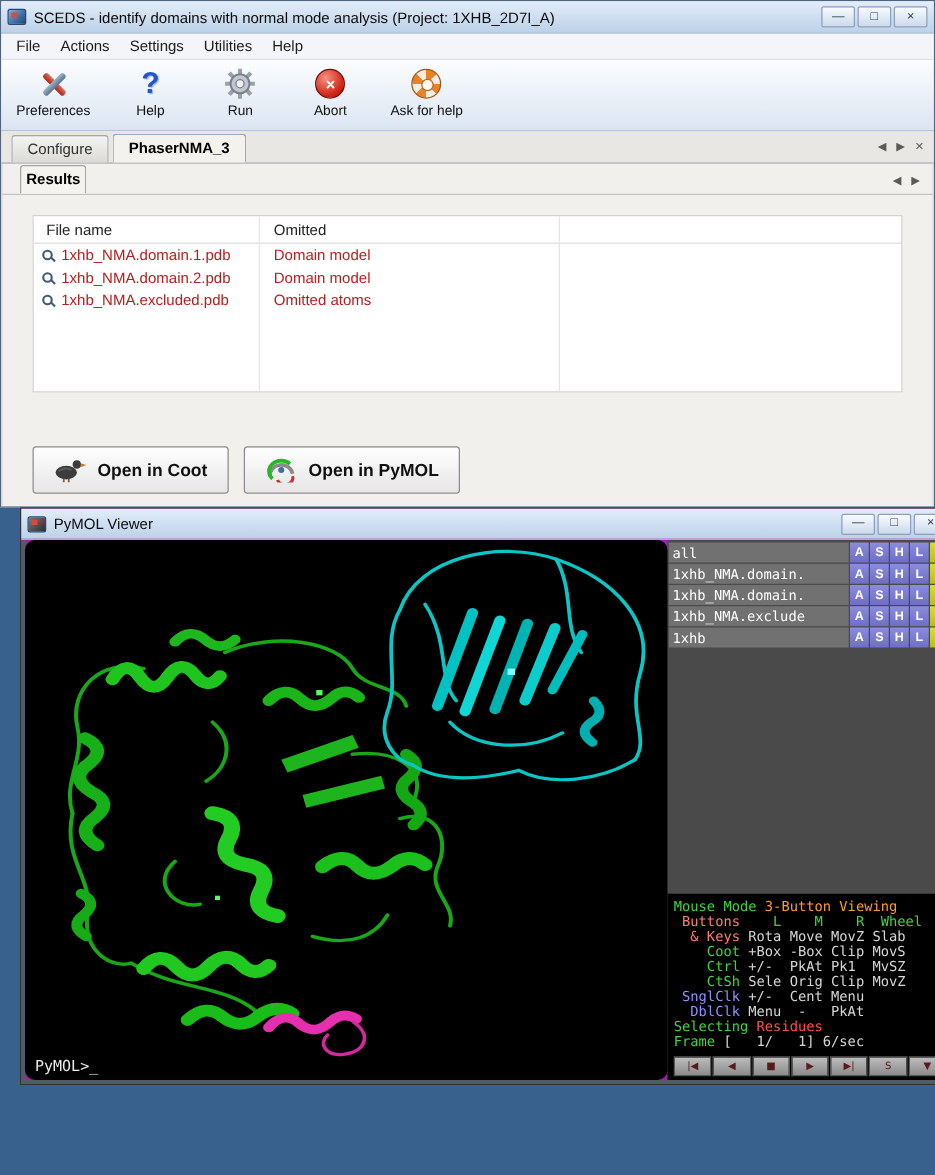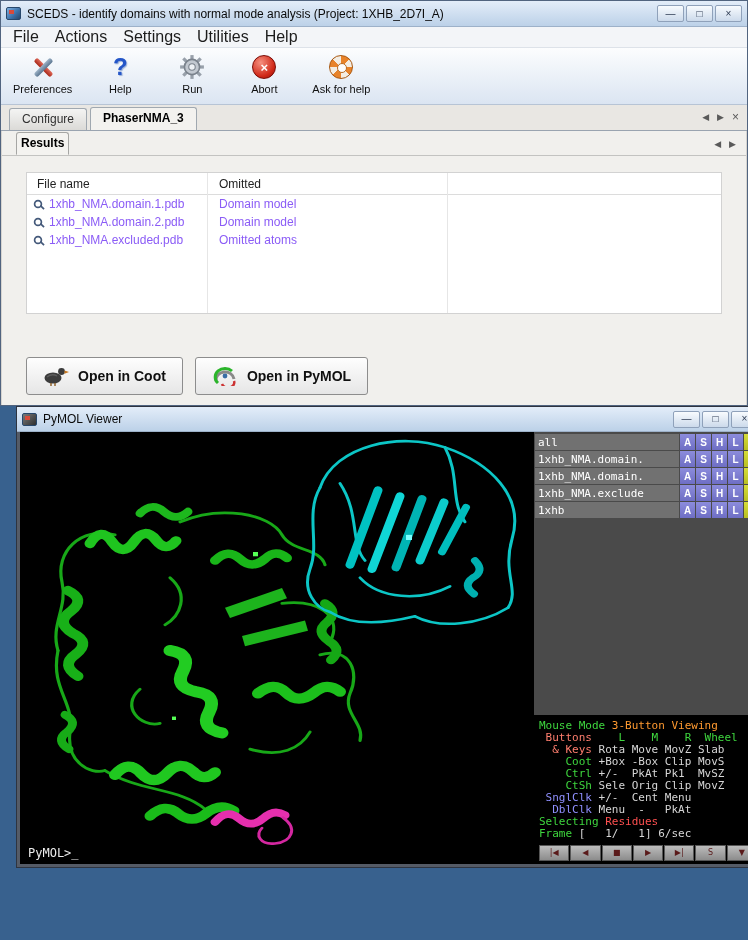--- a/index.html
+++ b/index.html
@@ -18,21 +18,21 @@
   .caps { display:flex; gap:2px; flex:none; }
   .cap { width:27px; height:17px; display:flex; align-items:center; justify-content:center;
          font-size:10px; line-height:1; color:#2c3a52; background:linear-gradient(#f8fbfe,#ccdaeb);
          border:1px solid #8fa1ba; border-radius:2px; cursor:default; }
 
   
   .sceds { left:0; top:0; width:748px; height:406px; background:#eef1f5;
            border:1px solid #51647f; box-shadow:inset 0 0 0 1px #dce7f4; }
   .menubar { height:21px; flex:none; background:#f3f5f8; border-bottom:1px solid #dde2e9;
              display:flex; align-items:center; padding-left:4px; }
-  .menu-item { font-size:16px; color:#1c1c1c; padding:2px 8px; }
+  .menu-item { font-size:12px; color:#1c1c1c; padding:2px 8px; }
   .toolbar { height:57px; flex:none; background:linear-gradient(#fcfdfe,#dbe5f2);
              border-bottom:1px solid #b7c4d5; display:flex; align-items:flex-start; padding:5px 12px 0; gap:24px; }
   .tool { display:flex; flex-direction:column; align-items:center; gap:2px; min-width:48px; }
   .tool-label { font-size:11px; color:#101010; white-space:nowrap; }
   .tool-ico { width:28px; height:28px; position:relative; display:flex; align-items:center; justify-content:center; }
   .bar-red  { position:absolute; left:3px; top:12px; width:23px; height:5px; background:linear-gradient(#e06a5a,#a82818); border-radius:2px; transform:rotate(45deg); }
   .bar-blue { position:absolute; left:3px; top:12px; width:23px; height:5px; background:linear-gradient(#9fb4c8,#5a7590); border-radius:2px; transform:rotate(-45deg); }
   .qmark { font-size:24px; font-weight:bold; color:#2456c8; text-shadow:1px 1px 1px #9ab0d8; }
   .abort-circle { width:24px; height:24px; border-radius:50%; background:radial-gradient(circle at 35% 30%,#f59080,#d02818 65%,#901008);
                   display:flex; align-items:center; justify-content:center; color:#fff; font-weight:bold; font-size:13px; border:1px solid #7a0c06; }
@@ -59,33 +59,33 @@
                border:1px solid #979797; border-radius:3px; display:flex; align-items:center; justify-content:center; }
   .mag { width:10px; height:10px; border:2px solid #44597a; border-radius:50%; position:relative; display:inline-block; flex:none; }
   .mag::after { content:""; position:absolute; width:6px; height:2px; background:#44597a; transform:rotate(45deg); right:-5px; bottom:-2px; }
   .mag.small { transform:scale(.85); }
 
   .filetable { margin-top:6px; flex:none; height:142px; background:#fff; border:1px solid #d2d2d2; position:relative; font-size:12px; }
   .vline { position:absolute; top:0; bottom:0; width:1px; background:#e6e6e6; }
   .thead { display:flex; height:22px; align-items:center; border-bottom:1px solid #dcdcdc; color:#222; }
   .hc1 { width:180px; padding-left:10px; }
   .hc2 { padding-left:12px; }
-  .trow { display:flex; height:18px; align-items:center; color:#8b5cf6;text-align:center; }
+  .trow { display:flex; height:18px; align-items:center; color:#b91c1c;text-align:center; }
   .rc1 { width:180px; padding-left:6px; display:flex; align-items:center; gap:6px; white-space:nowrap; }
   .rc2 { padding-left:12px; }
 
   .actions { margin-top:auto; display:flex; gap:12px; flex:none; }
   .bigbtn { height:38px; min-width:152px; display:flex; align-items:center; gap:9px; padding:0 16px;
             background:linear-gradient(#fefefe,#e6e6e6); border:1px solid #8d8d8d; border-radius:3px;
             font-family:"Liberation Sans",sans-serif; font-size:14px; font-weight:bold; color:#101010; }
 
   
   .pwin { left:16px; top:406px; width:748px; height:462px; border:1px solid #2e3440; background:#a21caf; }
   .pclient { flex:1; display:flex; min-height:0; border:3px solid #555b66; border-top:none; }
-  .viewport { flex:1; background:#000; position:relative; overflow:hidden; }
+  .viewport { flex:1; background:#000; position:relative; overflow:hidden;border-radius:8px; }
   .viewport svg { position:absolute; inset:0; width:100%; height:100%; }
   .prompt { position:absolute; left:8px; bottom:4px; color:#ececec; font:12px "DejaVu Sans Mono",monospace; }
 
   .sidebar { width:226px; flex:none; display:flex; flex-direction:column; background:#4a4a4a; }
   .side-top { flex:1; padding:2px 1px; display:flex; flex-direction:column; gap:1px; min-height:0; }
   .objrow { display:flex; gap:1px; height:16px; flex:none; }
   .objname { flex:1; background:#717171; color:#fff; font:11px "DejaVu Sans Mono",monospace;
              display:flex; align-items:center; padding-left:3px; white-space:nowrap; overflow:hidden; }
   .pbtn { width:15px; flex:none; background:linear-gradient(#8c8cdc,#6e6ec4); color:#fff;
           font:bold 10px "Liberation Sans",sans-serif; display:flex; align-items:center; justify-content:center; }

